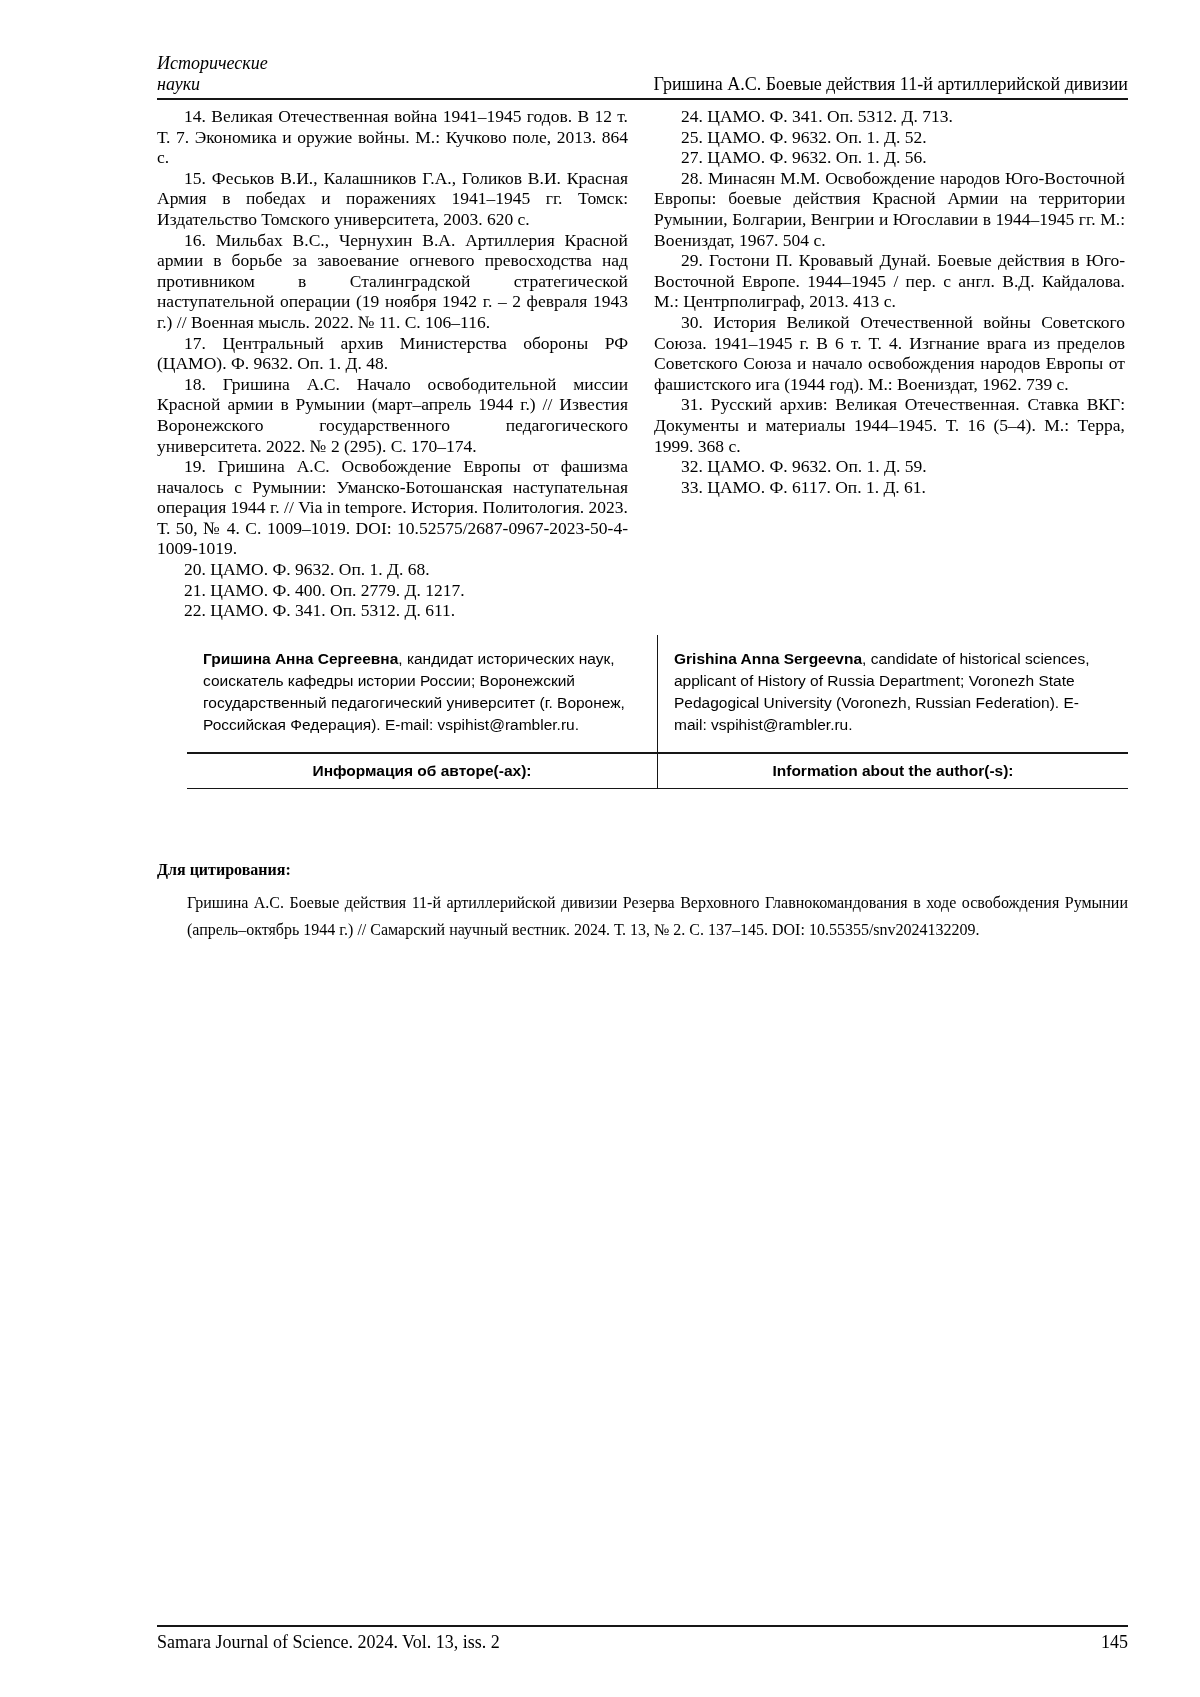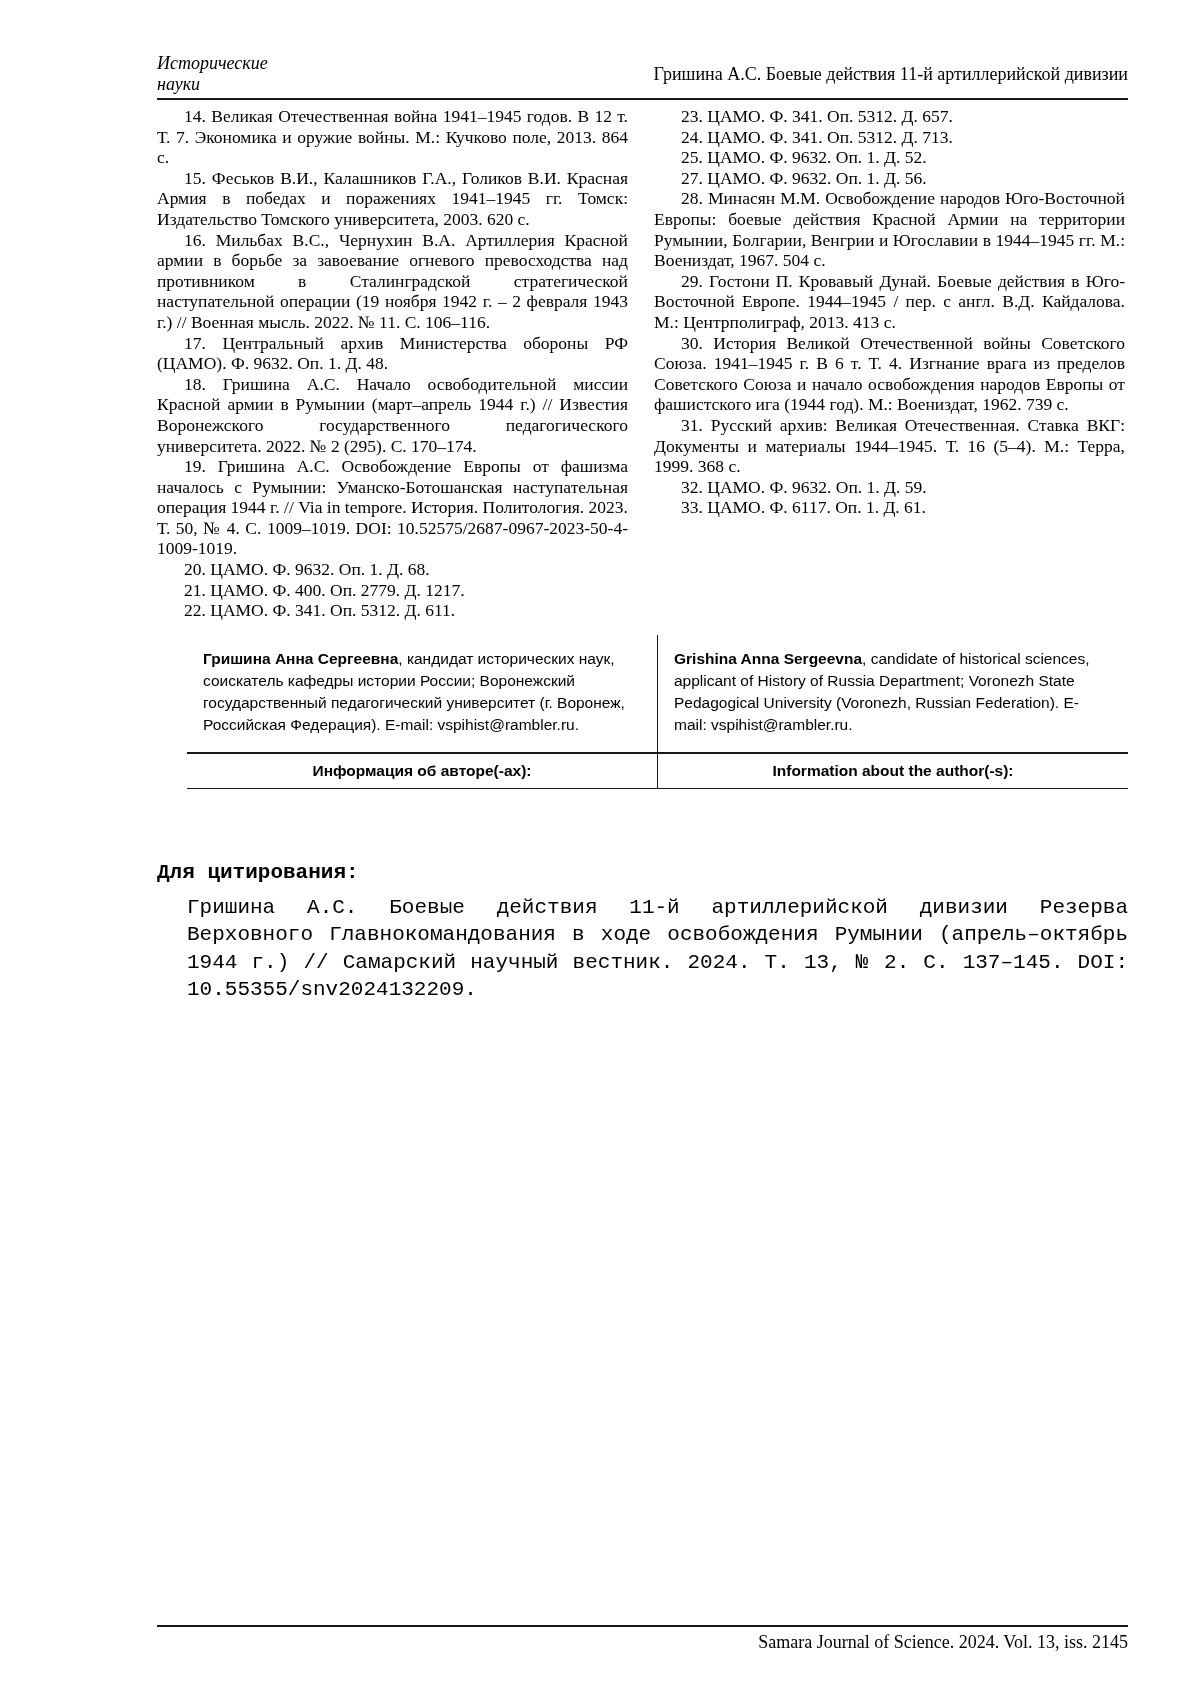--- a/index.html
+++ b/index.html
@@ -4,49 +4,49 @@
 <style>
   html,body{margin:0;padding:0;background:#e8e8e8;}
   .page{
     width:1200px;height:1697px;position:relative;
     background:#ffffff;color:#000;
     font-family:"Liberation Serif","DejaVu Serif",serif;
     overflow:hidden;
   }
   .content{position:absolute;left:157px;top:0;width:971px;}
   
-  .page-header{display:flex;justify-content:space-between;align-items:center;padding-top:53px;}
+  .page-header{display:flex;justify-content:space-between;align-items:flex-end;padding-top:53px;}
   .section-label{font-style:italic;font-size:18px;line-height:21px;white-space:nowrap;}
   .running-title{flex:1;text-align:right;font-size:18px;line-height:21px;padding-left:20px;}
   .header-rule{border-bottom:2.5px solid #161616;margin-top:3px;}
   
   .refs{display:flex;gap:26px;margin-top:6px;font-size:17.5px;line-height:20.6px;text-align:justify;}
   .refs .col{width:471px;}
   .ref{margin:0;text-indent:27px;}
   
   table.author{width:941px;margin:14px 0 0 30px;border-collapse:collapse;
     font-family:"Liberation Sans","DejaVu Sans",sans-serif;font-size:15.5px;}
   table.author th{
     border-top:2.2px solid #161616;border-bottom:1.8px solid #161616;
     padding:8px 10px;font-weight:bold;text-align:center;font-size:15.5px;
   }
   table.author td{
     border-bottom:2.2px solid #161616;vertical-align:top;
     padding:13px 18px 16px 16px;line-height:22px;text-align:left;
   }
   table.author th + th, table.author td + td{border-left:1.6px solid #161616;}
   
-  .citation{margin-top:72px;font-family:Liberation Mono, monospace;font-size:21px;}
+  .citation{margin-top:72px;font-family:Liberation Serif, serif;font-size:16px;}
   .citation-label{font-weight:bold;}
   .citation-text{margin:10px 0 0 30px;text-align:justify;line-height:27.5px;}
   
   .page-footer{
     position:absolute;left:157px;top:1625px;width:971px;
     border-top:2.5px solid #161616;
-    display:flex;justify-content:flex-end;
+    display:flex;justify-content:space-between;
     font-size:18px;padding-top:5px;
   }
 </style>
 </head>
 <body>
 
 <div class="page">
   <div class="content">
 
     <div class="page-header">
@@ -66,21 +66,20 @@
           <p class="ref">15. Феськов В.И., Калашников Г.А., Голиков В.И. Красная Армия в победах и поражениях 1941–1945 гг. Томск: Издательство Томского университета, 2003. 620 с.</p>
           <p class="ref">16. Мильбах В.С., Чернухин В.А. Артиллерия Красной армии в борьбе за завоевание огневого превосходства над противником в Сталинградской стратегической наступательной операции (19 ноября 1942 г. – 2 февраля 1943 г.) // Военная мысль. 2022. № 11. С. 106–116.</p>
           <p class="ref">17. Центральный архив Министерства обороны РФ (ЦАМО). Ф. 9632. Оп. 1. Д. 48.</p>
           <p class="ref">18. Гришина А.С. Начало освободительной миссии Красной армии в Румынии (март–апрель 1944 г.) // Известия Воронежского государственного педагогического университета. 2022. № 2 (295). С. 170–174.</p>
           <p class="ref">19. Гришина А.С. Освобождение Европы от фашизма началось с Румынии: Уманско-Ботошанская наступательная операция 1944 г. // Via in tempore. История. Политология. 2023. Т. 50, № 4. С. 1009–1019. DOI: 10.52575/2687-0967-2023-50-4-1009-1019.</p>
           <p class="ref">20. ЦАМО. Ф. 9632. Оп. 1. Д. 68.</p>
           <p class="ref">21. ЦАМО. Ф. 400. Оп. 2779. Д. 1217.</p>
           <p class="ref">22. ЦАМО. Ф. 341. Оп. 5312. Д. 611.</p>
         </div>
       <div class="col">
-          <p class="ref">23. ЦАМО. Ф. 341. Оп. 5312. Д. 657.</p>
           <p class="ref">24. ЦАМО. Ф. 341. Оп. 5312. Д. 713.</p>
           <p class="ref">25. ЦАМО. Ф. 9632. Оп. 1. Д. 52.</p>
           <p class="ref">27. ЦАМО. Ф. 9632. Оп. 1. Д. 56.</p>
           <p class="ref">28. Минасян М.М. Освобождение народов Юго-Восточной Европы: боевые действия Красной Армии на территории Румынии, Болгарии, Венгрии и Югославии в 1944–1945 гг. М.: Воениздат, 1967. 504 с.</p>
           <p class="ref">29. Гостони П. Кровавый Дунай. Боевые действия в Юго-Восточной Европе. 1944–1945 / пер. с англ. В.Д. Кайдалова. М.: Центрполиграф, 2013. 413 с.</p>
           <p class="ref">30. История Великой Отечественной войны Советского Союза. 1941–1945 г. В 6 т. Т. 4. Изгнание врага из пределов Советского Союза и начало освобождения народов Европы от фашистского ига (1944 год). М.: Воениздат, 1962. 739 с.</p>
           <p class="ref">31. Русский архив: Великая Отечественная. Ставка ВКГ: Документы и материалы 1944–1945. Т. 16 (5–4). М.: Терра, 1999. 368 с.</p>
           <p class="ref">32. ЦАМО. Ф. 9632. Оп. 1. Д. 59.</p>
           <p class="ref">33. ЦАМО. Ф. 6117. Оп. 1. Д. 61.</p>
         </div>

